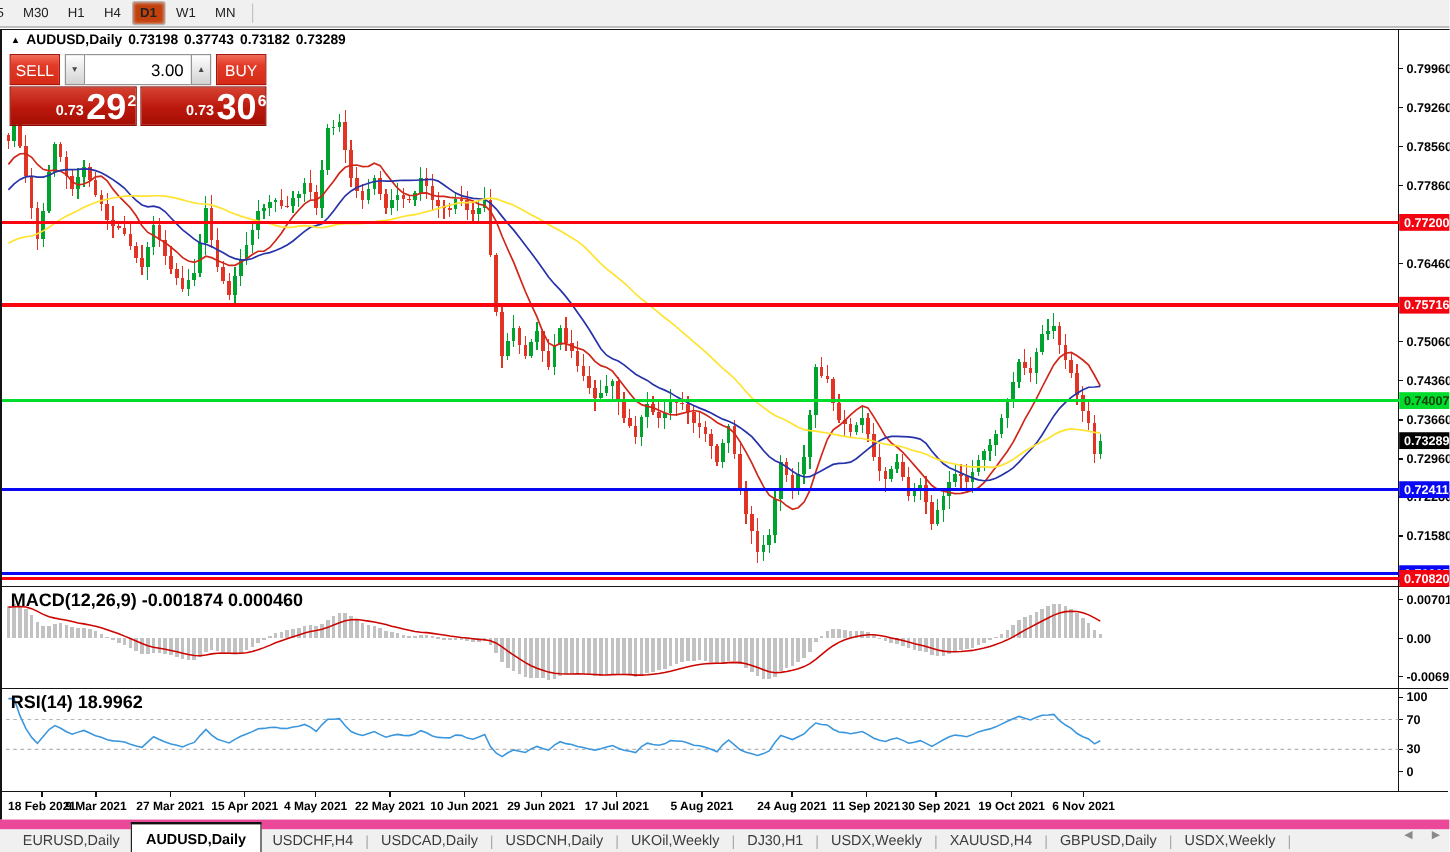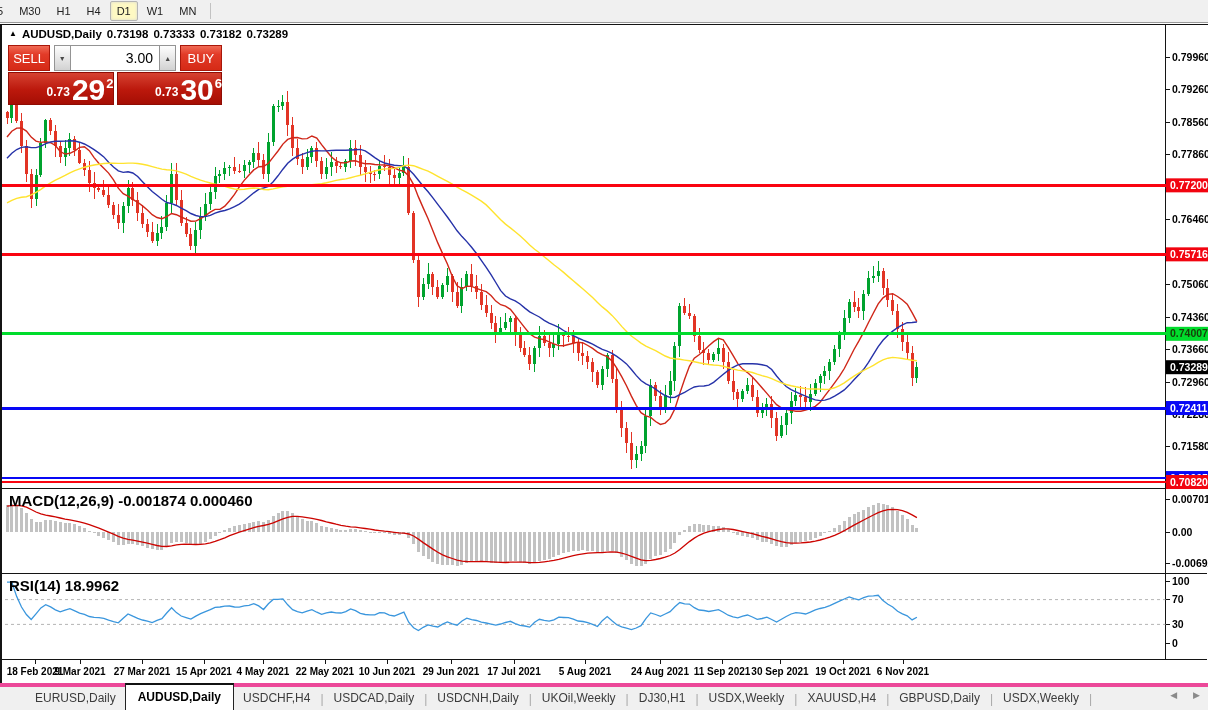--- a/index.html
+++ b/index.html
@@ -4,21 +4,21 @@
 <style>
   html,body{margin:0;padding:0;}
   body{width:1208px;height:710px;position:relative;background:#fff;overflow:hidden;
        font-family:"Liberation Sans",sans-serif;-webkit-font-smoothing:antialiased;}
   
   #toolbar{position:absolute;top:0;left:0;right:0;height:22px;background:#f0f0f0;
            border-bottom:1px solid #9a9a9a;display:flex;align-items:center;z-index:6;}
   .tbtn{height:18px;line-height:18px;padding:0 6px;font-size:11px;color:#222;margin:0 1px;
         border:1px solid transparent;border-radius:2px;}
   .tbtn.clipped{margin-left:-4px;padding-left:0;}
-  .tbtn.active{background:#fef9c3;border:1px solid #b5b5b5;box-shadow:inset 0 0 3px #d8d8d8;}
+  .tbtn.active{background:#c2410c;border:1px solid #b5b5b5;box-shadow:inset 0 0 3px #d8d8d8;font-weight:bold;}
   .tsep{width:1px;height:16px;background:#c2c2c2;margin:0 6px;}
   
   #chart-svg{position:absolute;left:0;top:0;z-index:1;}
   
   #chart-header{position:absolute;top:28px;left:9px;z-index:4;display:flex;gap:5px;
                 font-size:11.5px;font-weight:bold;color:#000;align-items:center;}
   #chart-header .tri{font-size:8px;position:relative;top:-1px;}
   
   #trade{position:absolute;top:45px;left:8px;width:214px;z-index:5;}
   #trade .row1{display:flex;height:26px;border-radius:12px;}
@@ -36,21 +36,21 @@
             justify-content:flex-end;padding-bottom:1px;cursor:pointer;}
   .bigprice .pfx{font-size:12px;font-weight:bold;margin:0 2px 4px 0;}
   .bigprice .big{font-size:30px;font-weight:bold;line-height:27px;}
   .bigprice .sup{font-size:13px;font-weight:bold;position:relative;top:-12px;left:1px;}
   
   .panel-label{position:absolute;left:9px;font-size:15px;font-weight:bold;color:#000;z-index:4;}
   #macd-label{top:492px;}
   #rsi-label{top:577px;}
   
   #tabbar{position:absolute;left:0;right:0;top:683px;height:27px;background:#f0f0f0;
-          border-top:4px solid #ec4899;display:flex;align-items:center;padding-left:26px;
+          border-top:8px solid #ec4899;display:flex;align-items:center;padding-left:10px;
           font-size:12px;color:#3c3c3c;z-index:6;box-sizing:border-box;}
   .tab{padding:0 9px;line-height:23px;cursor:pointer;white-space:nowrap;}
   .tab.active{background:#fff;border:1px solid #222;border-top:2px solid #111;margin-top:-4px;
               line-height:25px;font-weight:bold;color:#000;padding:0 12px;}
   .pipe{color:#a8a8a8;padding:0 1px;}
   #tabnav{position:absolute;right:8px;top:690px;display:flex;gap:16px;color:#8a8a8a;
           font-size:9px;z-index:7;}
   #tabnav span{cursor:pointer;}
 </style>
 </head>
@@ -746,21 +746,21 @@
     <div class="tbtn active">D1</div>
     <div class="tbtn">W1</div>
     <div class="tbtn">MN</div>
     <div class="tsep"></div>
   </div>
 
 <div id="chart-header">
   <span class="tri">▲</span>
   <span>AUDUSD,Daily</span>
   <span>0.73198</span>
-  <span>0.73333</span>
+  <span>0.37743</span>
   <span>0.73182</span>
   <span>0.73289</span>
 </div>
 
 <div id="trade">
   <div class="row1">
     <div class="redbtn">SELL</div>
     <div class="gap"></div>
     <div class="spin">
       <span>▼</span>

